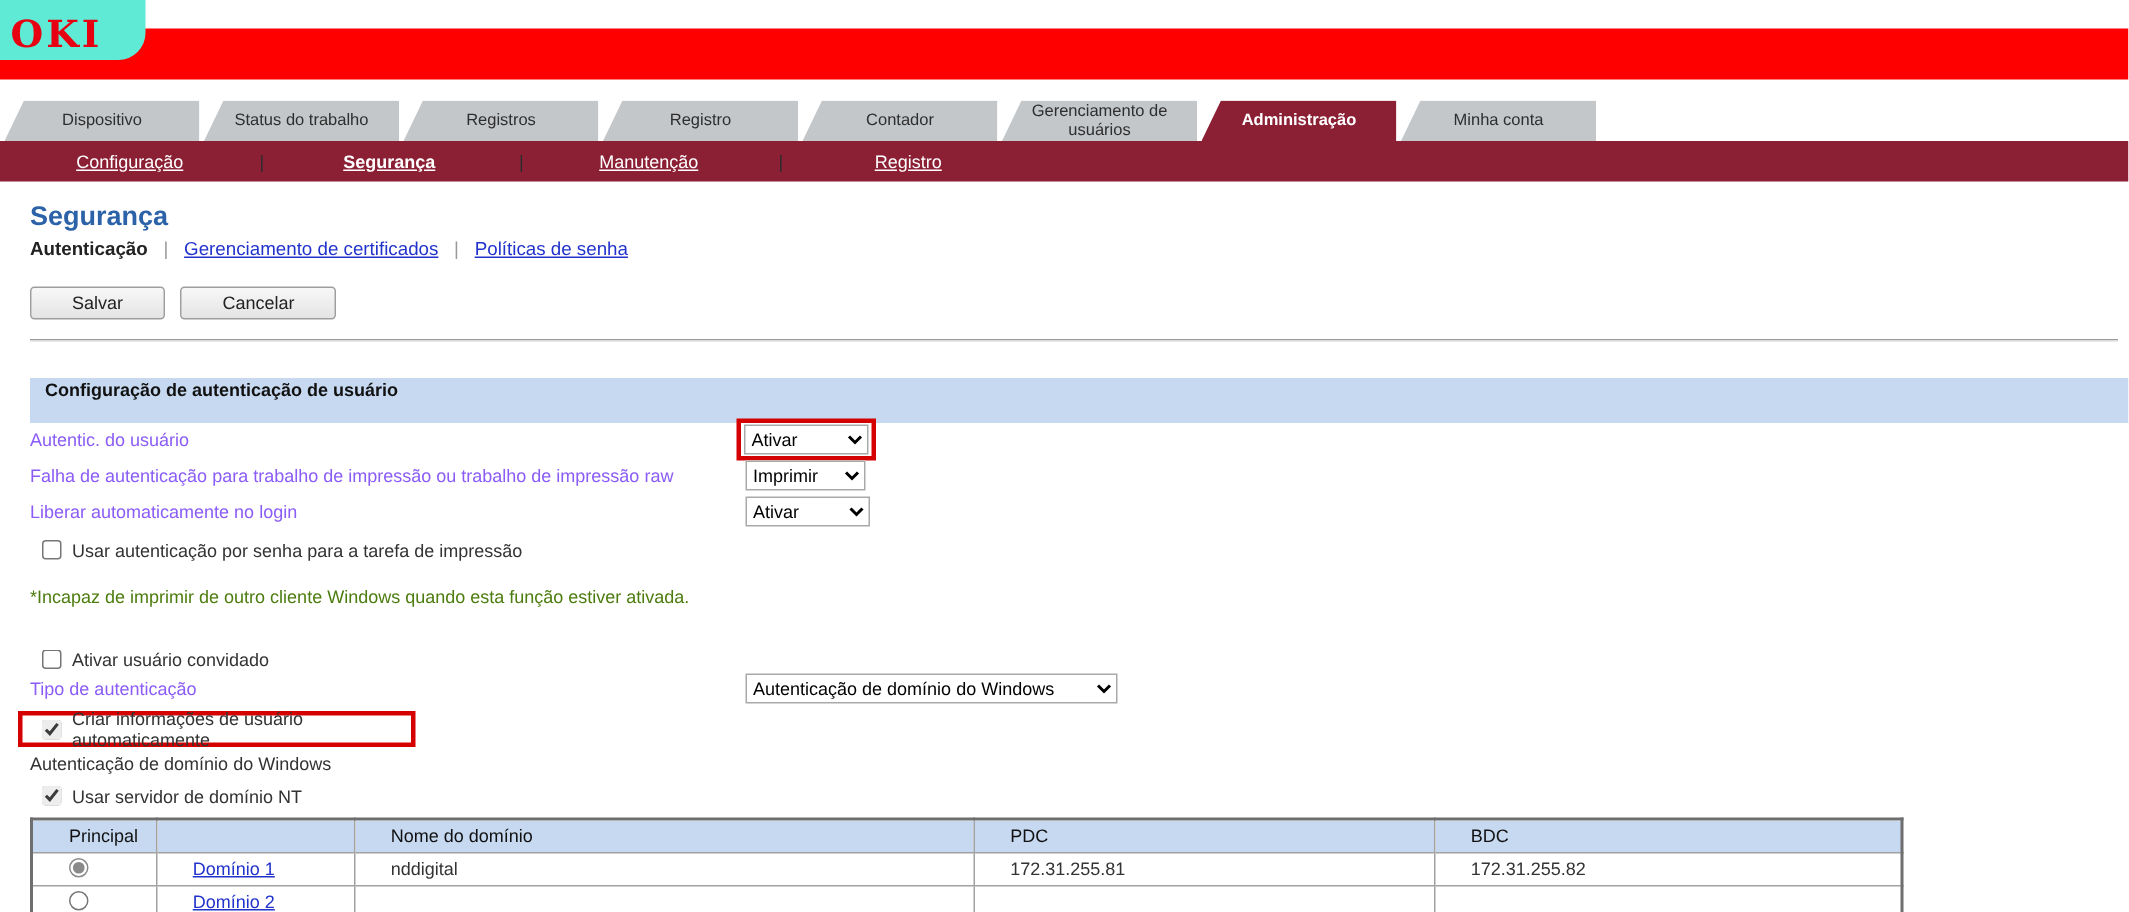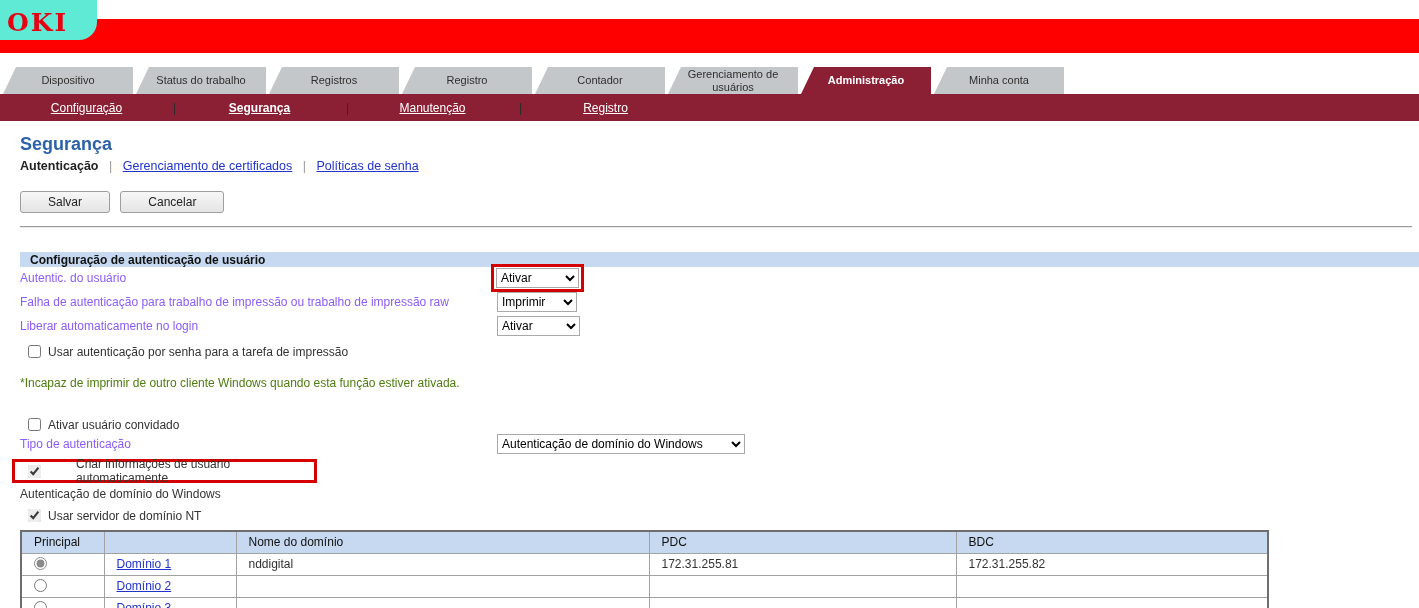--- a/index.html
+++ b/index.html
@@ -38,48 +38,48 @@
   .seclinks .sep { color:#999; margin:0 7px; }
 
   .btn-row { margin-top:18px; }
   .btn { font-family:Liberation Sans, sans-serif; font-size:12px; color:#222;
          background:linear-gradient(#f7f7f7,#e4e4e4); border:1px solid #9e9e9e;
          border-radius:3px; padding:3px 27px; margin-right:7px; cursor:pointer; }
 
   hr.rule { margin:13px 7px 0 0; height:2px; border:0;
             border-top:1px solid #9a9a9a; border-bottom:1px solid #e9e9e9; }
 
-  .section-bar { margin-top:24px; height:15px; background:#c6d9f0; font-weight:bold;
+  .section-bar { margin-top:24px; height:30px; background:#c6d9f0; font-weight:bold;
                  color:#111; padding-left:10px; line-height:17px; font-size:12px; }
 
   .form-row { position:relative; height:24px; margin-top:0; }
   .form-row:first-of-type { margin-top:4px; }
   .form-label { line-height:22px; color:#8b5cf6; }
   .form-row select { position:absolute; left:477px; top:1px; height:20px; font-size:12px;
                      font-family:"Liberation Sans", sans-serif; background:#fff;
                      border:1px solid #a9a9a9; }
   .sel-w1 { width:83px; }  .sel-w2 { width:80px; }  .sel-w3 { width:83px; } .sel-w4 { width:248px; }
   .hl-select { position:absolute; left:471px; top:-3px; border:3px solid #d50000; padding:1px 2px; }
   .hl-select select { position:static; }
 
   .check-row { display:flex; align-items:center; margin-top:4px; height:17px; }
   .check-row input { margin:0 7px 0 8px; width:13px; height:13px; accent-color:#ededed; }
   .note { margin-top:16px; color:#4d7c0f; }
 
   .gap24 { height:22px; }
-  .hl-check { border:3px solid #d50000; width:305px; margin-left:-8px; margin-top:2px;
-              height:24px; display:flex; align-items:center;gap:28px; }
+  .hl-check { border:3px solid #d50000; width:265px; margin-left:-8px; margin-top:2px;
+              height:24px; display:flex; align-items:center; }
   .hl-check input { margin:0 7px 0 13px; width:13px; height:13px; accent-color:#ededed; }
   .plain-label { margin-top:3px; height:17px; line-height:17px; }
 
   
   table.domains { margin-top:6px; border-collapse:collapse; width:1247px;
                   border:2px solid #6e6e6e; font-size:12px; table-layout:fixed; }
   table.domains th, table.domains td { border:1px solid #a2a2a2; height:22px;
-                  padding:0 0 0 12px; text-align:left; font-weight:normal; overflow:hidden; }
+                  padding:0 0 0 24px; text-align:left; font-weight:normal; overflow:hidden; }
   table.domains th { background:#c6d9f0; color:#111; }
   td.radio-cell, th.radio-cell { text-align:center; padding:0; }
   td.radio-cell input { width:13px; height:13px; accent-color:#8a8a8a; margin:2px 0 0 0; }
   table.domains a { color:#2233cc; text-decoration:underline; }
 </style>
 </head>
 <body>
 
 <div class="banner">
   <div class="banner-red"></div>

